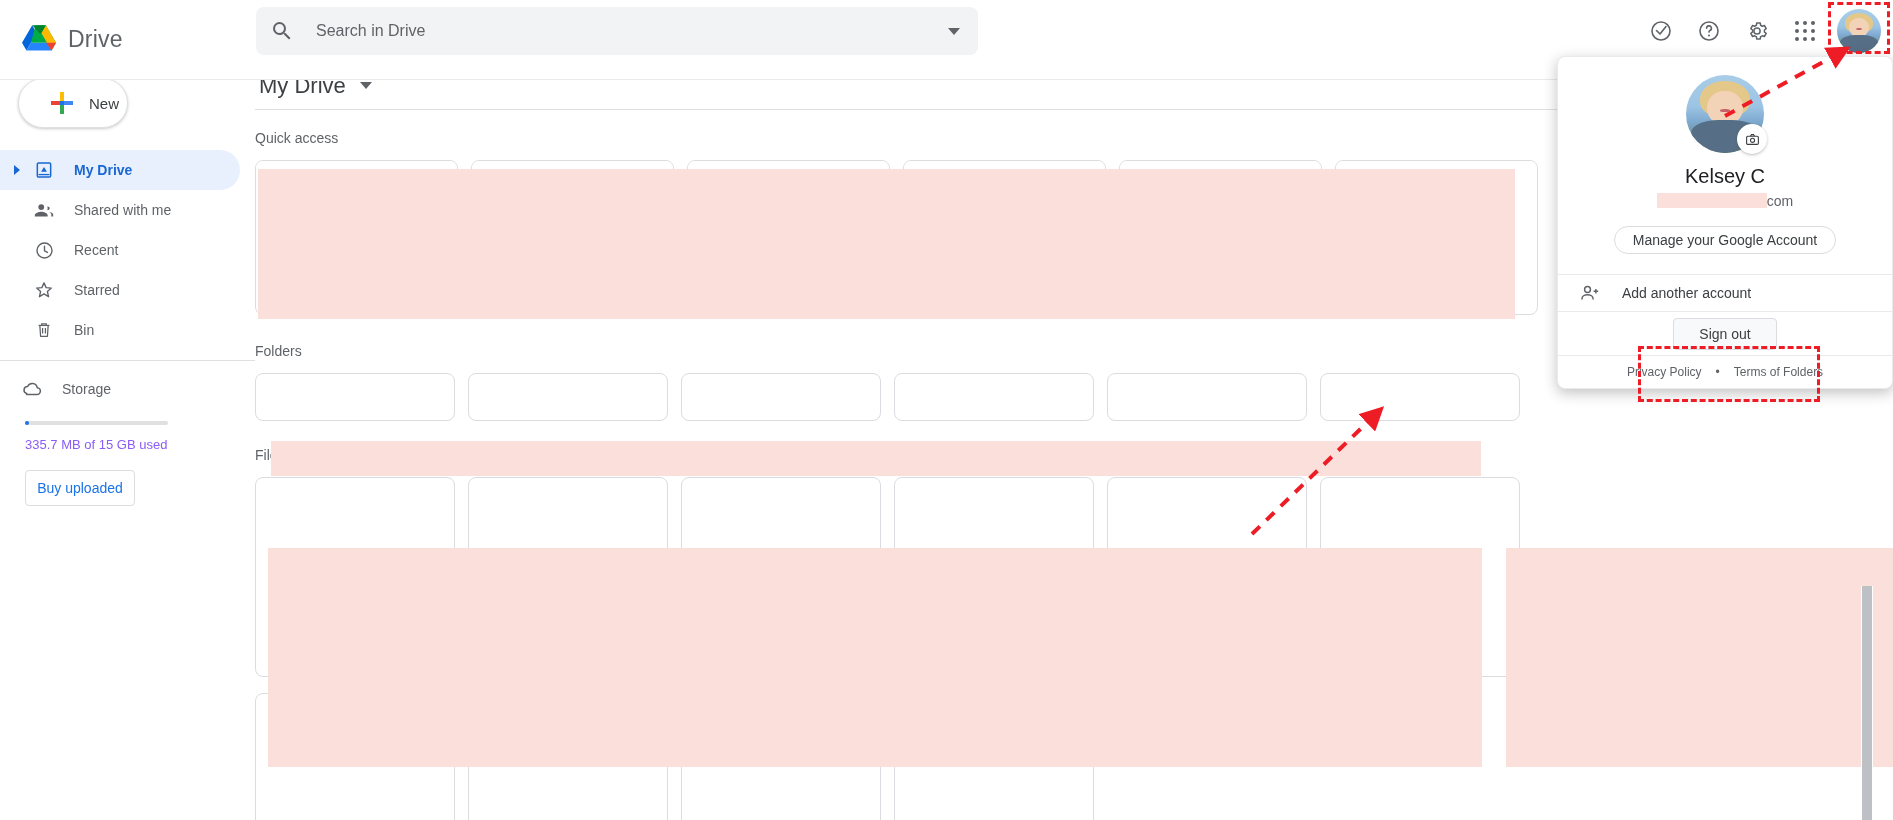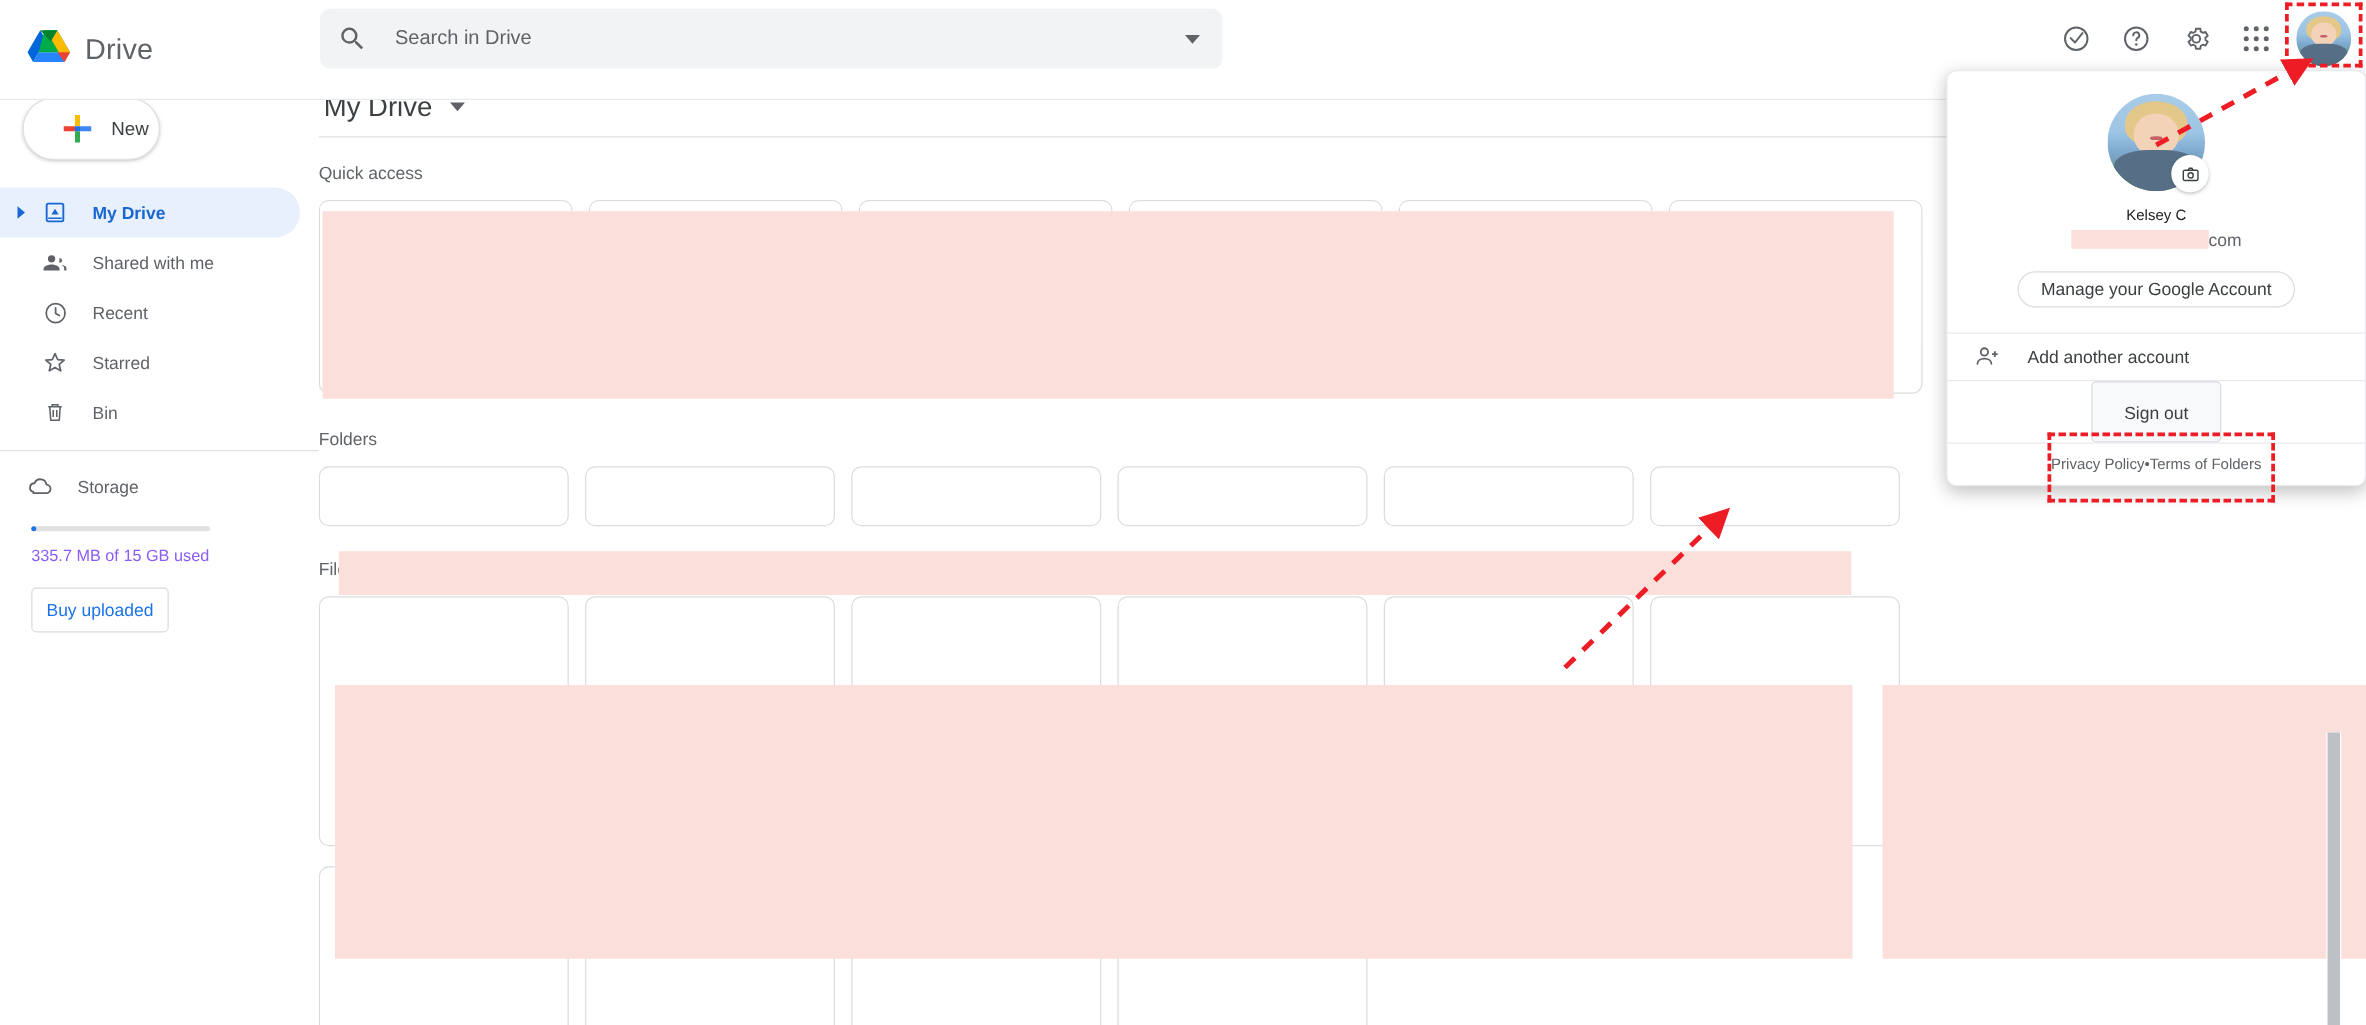--- a/index.html
+++ b/index.html
@@ -152,39 +152,39 @@
     position: absolute; left: 1557px; top: 56px; width: 336px; height: 333px;
     background: #fff; border: 1px solid #e8eaed; border-radius: 8px;
     box-shadow: 0 4px 14px rgba(32,33,36,.28); z-index: 20;
     display: flex; flex-direction: column; align-items: center;
   }
   .acct-avatar-wrap { position: relative; margin-top: 18px; }
   .acct-avatar { width: 78px; height: 78px; border-radius: 50%; overflow: hidden; }
   .cam-badge { position: absolute; right: -3px; bottom: -1px; width: 30px; height: 30px;
      background: #fff; border-radius: 50%; box-shadow: 0 1px 3px rgba(60,64,67,.35);
      display: flex; align-items: center; justify-content: center; cursor: pointer; }
-  .acct-name { margin-top: 12px; font-size: 12px; color: #202124; }
+  .acct-name { margin-top: 12px; font-size: 20px; color: #202124; }
   .acct-email { margin-top: 5px; font-size: 14px; color: #5f6368; position: relative; }
   .acct-email .hide { display: inline-block; width: 110px; height: 15px; background: #fbdfdb;
      vertical-align: -2px; }
   .manage-btn { margin-top: 17px; height: 36px; padding: 0 18px; border: 1px solid #dadce0;
      border-radius: 18px; background: #fff; color: #3c4043; font-size: 14px;
      display: flex; align-items: center; justify-content: center; cursor: pointer;
      font-family: "Liberation Sans", sans-serif; }
   .acct-sep { width: 100%; height: 1px; background: #e8eaed; }
   .add-acct { width: 100%; height: 48px; display: flex; align-items: center;
      padding-left: 20px; font-size: 14px; color: #3c4043; cursor: pointer; }
   .add-acct .aicon { width: 24px; height: 24px; display: flex; align-items: center; justify-content: center; }
   .add-acct span.lbl { margin-left: 20px; }
   .signout-zone { width: 100%; height: 57px; display: flex; align-items: center; justify-content: center; }
-  .signout-btn { width: 104px; height: 49px; background: #f8f9fa; border: 1px solid #dadce0;
+  .signout-btn { width: 104px; height: 32px; background: #f8f9fa; border: 1px solid #dadce0;
      border-radius: 4px; color: #3c4043; font-size: 14px; display: flex; align-items: center;
      justify-content: center; cursor: pointer; font-family: "Liberation Sans", sans-serif; }
   .acct-footer { width: 100%; height: 42px; display: flex; align-items: center; justify-content: center;
-     gap: 0; font-size: 12px; color: #5f6368; }
+     gap: 14px; font-size: 12px; color: #5f6368; }
   .acct-footer a { color: #5f6368; text-decoration: none; cursor: pointer; }
   .acct-footer .dot { font-size: 12px; color: #5f6368; }
 
   
   .anno-box { position: absolute; border: 3px dashed #ee1c25; z-index: 40; pointer-events: none; }
   .anno-svg { position: absolute; left: 0; top: 0; width: 1893px; height: 820px; z-index: 39; pointer-events: none; }
 </style>
 </head>
 <body>
 

